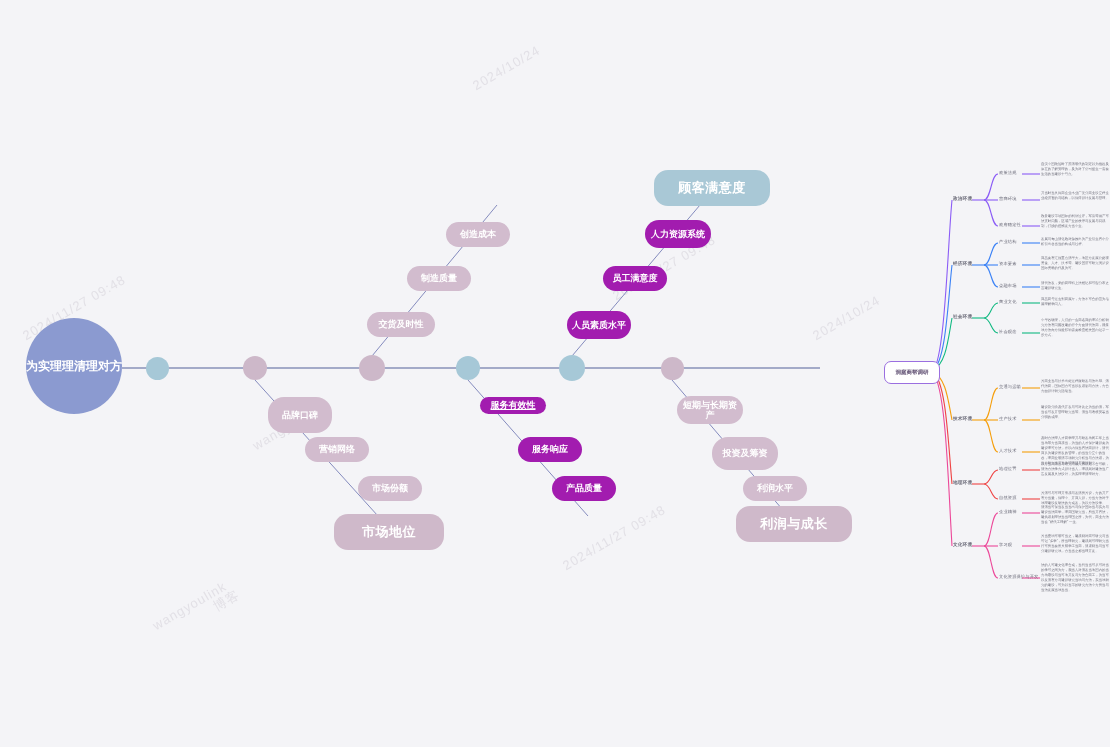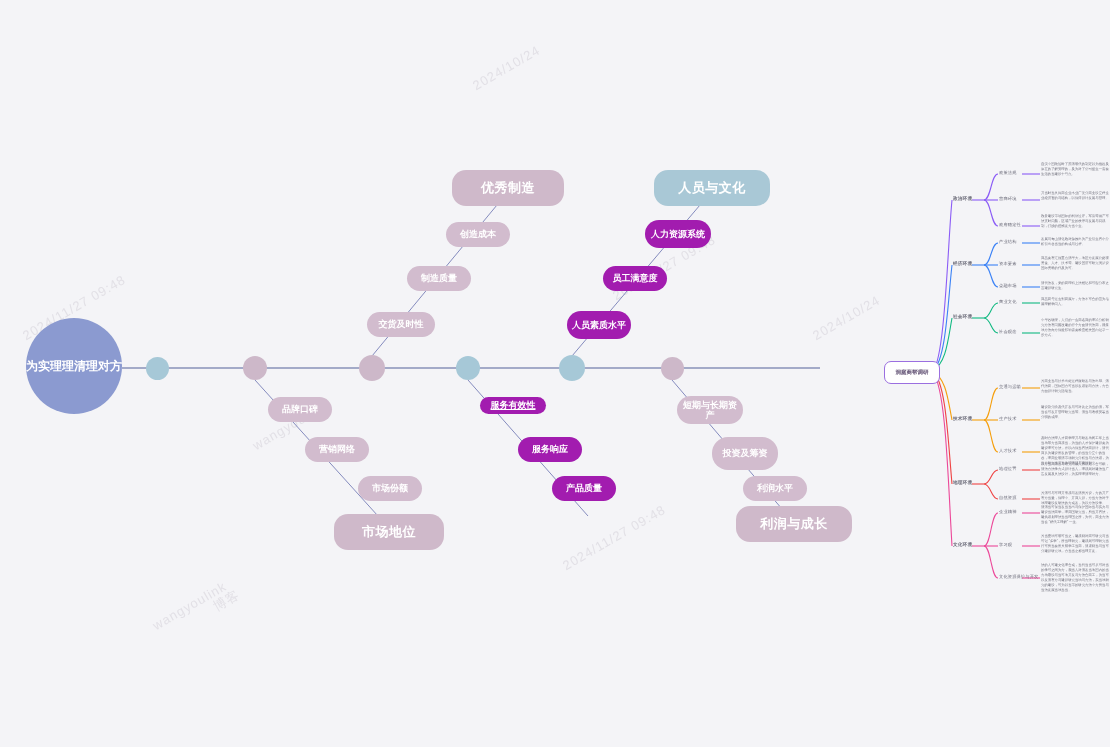--- a/index.html
+++ b/index.html
@@ -153,25 +153,22 @@
     <span>为实理理清理对方</span>
   </div>
 
   <div class="joint blue" style="left:146px;top:357px;width:23px;height:23px;"></div>
   <div class="joint pink" style="left:243px;top:356px;width:24px;height:24px;"></div>
   <div class="joint pink" style="left:359px;top:355px;width:26px;height:26px;"></div>
   <div class="joint blue" style="left:456px;top:356px;width:24px;height:24px;"></div>
   <div class="joint blue" style="left:559px;top:355px;width:26px;height:26px;"></div>
   <div class="joint pink" style="left:661px;top:357px;width:23px;height:23px;"></div>
 
-  <div class="node cat pink" style="left:452px;top:170px;width:112px;height:36px;">
-    <span>优秀制造</span>
-  </div>
   <div class="node cat blue" style="left:654px;top:170px;width:116px;height:36px;">
-    <span>人员与文化</span>
+    <span>顾客满意度</span>
   </div>
   <div class="node cat pink" style="left:334px;top:514px;width:110px;height:36px;">
     <span>市场地位</span>
   </div>
   <div class="node cat pink" style="left:736px;top:506px;width:116px;height:36px;">
     <span>利润与成长</span>
   </div>
 
   <div class="node sub pink" style="left:446px;top:222px;width:64px;height:25px;">
     <span>创造成本</span>
@@ -186,21 +183,21 @@
   <div class="node sub blue" style="left:645px;top:220px;width:66px;height:28px;">
     <span>人力资源系统</span>
   </div>
   <div class="node sub blue" style="left:603px;top:266px;width:64px;height:25px;">
     <span>员工满意度</span>
   </div>
   <div class="node sub blue" style="left:567px;top:311px;width:64px;height:28px;">
     <span>人员素质水平</span>
   </div>
 
-  <div class="node sub pink" style="left:268px;top:397px;width:64px;height:25px;">
+  <div class="node sub pink" style="left:268px;top:397px;width:64px;height:36px;">
     <span>品牌口碑</span>
   </div>
   <div class="node sub pink" style="left:305px;top:437px;width:64px;height:25px;">
     <span>营销网络</span>
   </div>
   <div class="node sub pink" style="left:358px;top:476px;width:64px;height:25px;">
     <span>市场份额</span>
   </div>
 
   <div class="node sub blue" style="left:480px;top:397px;width:66px;height:17px;text-decoration:underline;">

